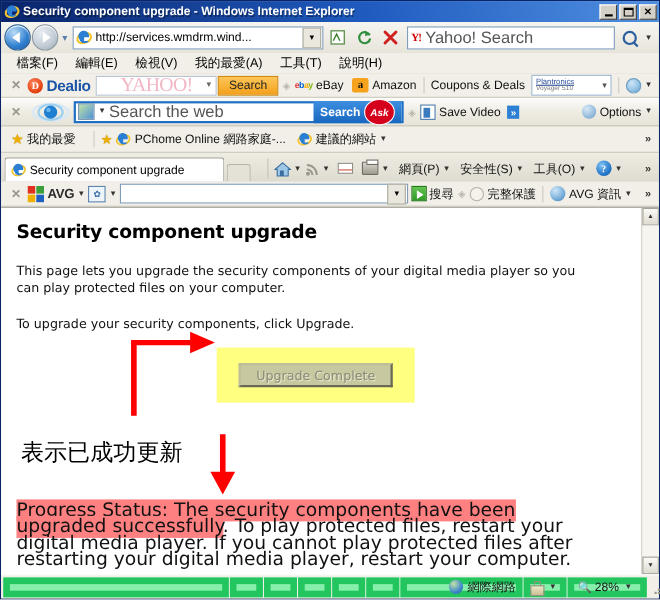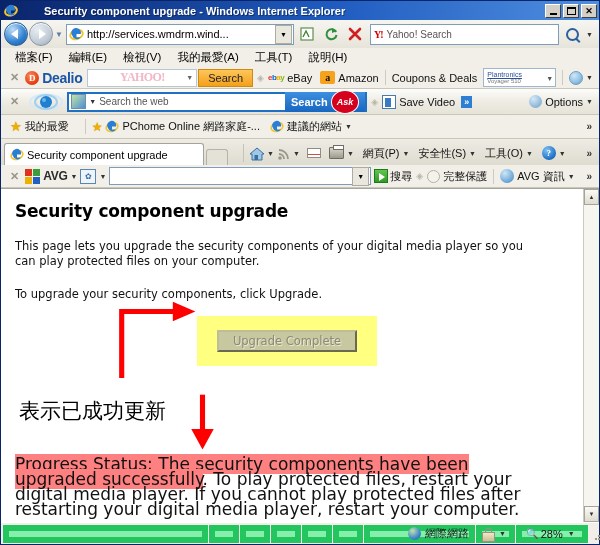--- a/index.html
+++ b/index.html
@@ -11,21 +11,21 @@
     background:#d4d0c8;
     -webkit-font-smoothing:none;
   }
   #window { width:600px; height:545px; display:flex; flex-direction:column;
             border:1px solid #0a246a; background:#d4d0c8; }
 
   
   .titlebar {
     height:19px; flex:0 0 19px; display:flex; align-items:center;
     background:linear-gradient(to right,#0a246a 0%,#1f5bbf 55%,#4f8fe0 100%);
-    color:#fff; padding:0 2px 0 3px;gap:23px;
+    color:#fff; padding:0 2px 0 3px;
   }
   .title-ico { width:14px; height:14px; margin-right:3px; position:relative; flex:0 0 14px; }
   .title-text { font-size:11px; font-weight:bold; white-space:nowrap; overflow:hidden;
                 text-shadow:1px 1px 0 rgba(0,0,0,.4); flex:1 1 auto; }
   .winbtns { display:flex; gap:2px; margin-left:4px; }
   .winbtn { width:16px; height:14px; background:#d4d0c8;
             border:1px solid #fff; border-right-color:#404040; border-bottom-color:#404040;
             position:relative; color:#000; font-size:9px; line-height:12px; text-align:center;
             font-family:"Liberation Sans", sans-serif; }
   .winbtn i { position:absolute; background:#000; }
@@ -59,21 +59,21 @@
   .addr-url { flex:1 1 auto; font-size:11px; color:#000; white-space:nowrap; overflow:hidden; }
   .addr-drop { width:17px; height:19px; border:1px solid #acaca0; background:#e9e7de;
                display:flex; align-items:center; justify-content:center; font-size:7px; flex:none;
                margin-right:1px; }
   .tbico { width:22px; height:22px; display:flex; align-items:center; justify-content:center;
            flex:none; margin-left:2px; }
   .searchbox { flex:1 1 auto; height:21px; background:#fff; border:1px solid #7f9db9;
                margin-left:4px; display:flex; align-items:center; padding:0 2px; }
   .y-logo { font-weight:bold; color:#d40000; font-size:10px; margin:0 4px 0 1px;
             font-family:"Liberation Serif", serif; letter-spacing:-1px; }
-  .search-ph { color:#555; font-size:10px; }
+  .search-ph { color:#555; font-size:15px; }
   .magni { width:13px; height:13px; border:2px solid #2b5f9e; border-radius:50%;
            position:relative; }
   .magni:after { content:""; position:absolute; width:2px; height:5px; background:#2b5f9e;
                  right:-2px; bottom:-4px; transform:rotate(-45deg); }
 
   
   .menurow { height:19px; flex:0 0 19px; display:flex; align-items:center; gap:0px;
              background:#f1efe7; padding-left:6px; }
   .menuitem { padding:1px 8px; font-size:11.5px; color:#000; white-space:nowrap; }
 
@@ -81,21 +81,21 @@
   .dealrow { height:22px; flex:0 0 22px; }
   .xbtn { color:#9a968c; font-size:11px; padding:0 6px; font-weight:bold; }
   .dealio-ico { width:14px; height:14px; border-radius:50%;
                 background:radial-gradient(circle at 40% 35%,#ff8a60,#e23b0c 70%,#a92400);
                 color:#fff; font-size:9px; font-weight:bold; text-align:center; line-height:14px;
                 flex:none; margin-right:3px; font-family:"Liberation Serif",serif;}
   .dealio-txt { font-size:14px; font-weight:bold; color:#1b55a8; letter-spacing:-.3px;
                 margin-right:5px; }
   .yinput { width:118px; height:18px; border:1px solid #b9c6d6; background:#fff;
             display:flex; align-items:center; justify-content:center; position:relative; }
-  .y-big { color:#f1b7c4; font-weight:bold; font-size:12px; letter-spacing:-.6px;
+  .y-big { color:#f1b7c4; font-weight:normal; font-size:18px; letter-spacing:-.6px;
            font-family:"Liberation Serif",serif; }
   .y-drop { position:absolute; right:3px; font-size:7px; color:#666; }
   .orangebtn { background:linear-gradient(to bottom,#fdc65a,#f3a01a); border:1px solid #d08a12;
                font-size:11px; padding:2px 9px; color:#222; margin-left:1px; }
   .sep { width:1px; height:15px; background:#cdcabf; margin:0 6px; flex:none; }
   .dot4 { color:#b9b6ab; font-size:9px; margin:0 4px; }
   .ebay { font-weight:bold; font-size:8px; letter-spacing:-.5px; }
   .ebay span:nth-child(1){color:#e53238}.ebay span:nth-child(2){color:#0064d2}
   .ebay span:nth-child(3){color:#f5af02}.ebay span:nth-child(4){color:#86b817}
   .amz { width:15px; height:13px; background:#f6a21d; border-radius:2px; color:#111;

